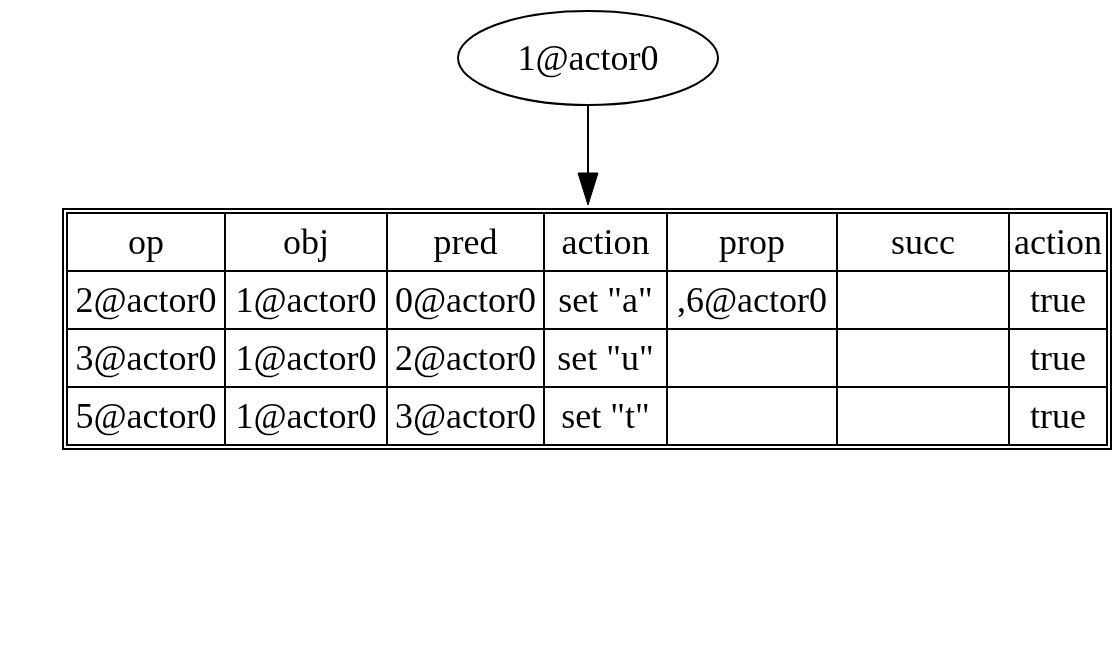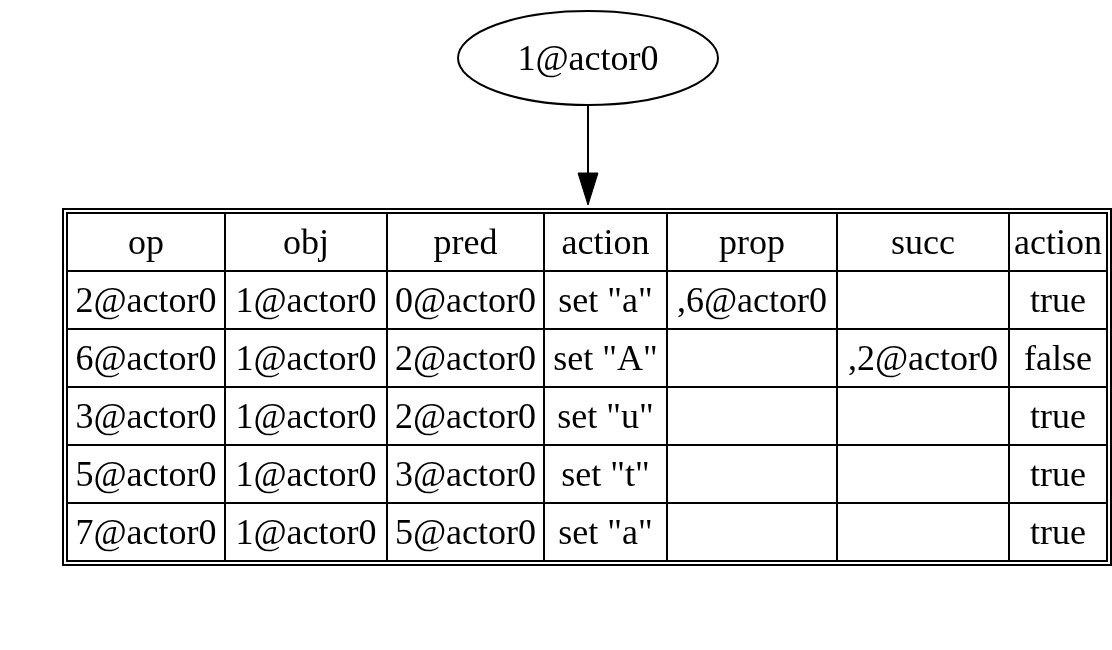--- a/index.html
+++ b/index.html
@@ -92,52 +92,34 @@
           <tr>
             <td>2@actor0</td>
             <td>1@actor0</td>
             <td>0@actor0</td>
             <td>set "a"</td>
             <td>,6@actor0</td>
             <td></td>
             <td>true</td>
           </tr>
           <tr>
-            <td>6@actor0</td>
-            <td>1@actor0</td>
-            <td>2@actor0</td>
-            <td>set "A"</td>
-            <td></td>
-            <td>,2@actor0</td>
-            <td>false</td>
-          </tr>
-          <tr>
             <td>3@actor0</td>
             <td>1@actor0</td>
             <td>2@actor0</td>
             <td>set "u"</td>
             <td></td>
             <td></td>
             <td>true</td>
           </tr>
           <tr>
             <td>5@actor0</td>
             <td>1@actor0</td>
             <td>3@actor0</td>
             <td>set "t"</td>
             <td></td>
             <td></td>
             <td>true</td>
           </tr>
-          <tr>
-            <td>7@actor0</td>
-            <td>1@actor0</td>
-            <td>5@actor0</td>
-            <td>set "a"</td>
-            <td></td>
-            <td></td>
-            <td>true</td>
-          </tr>
         </tbody>
     </table>
   </div>
 
 </div>
 
 </body></html>

